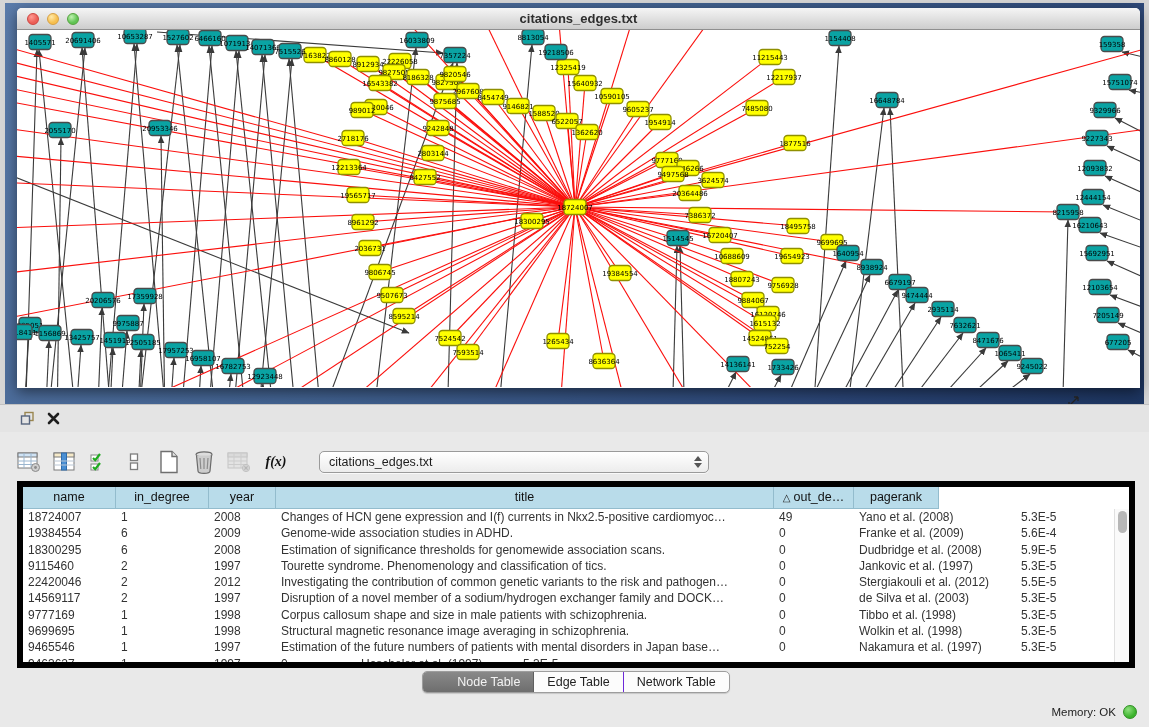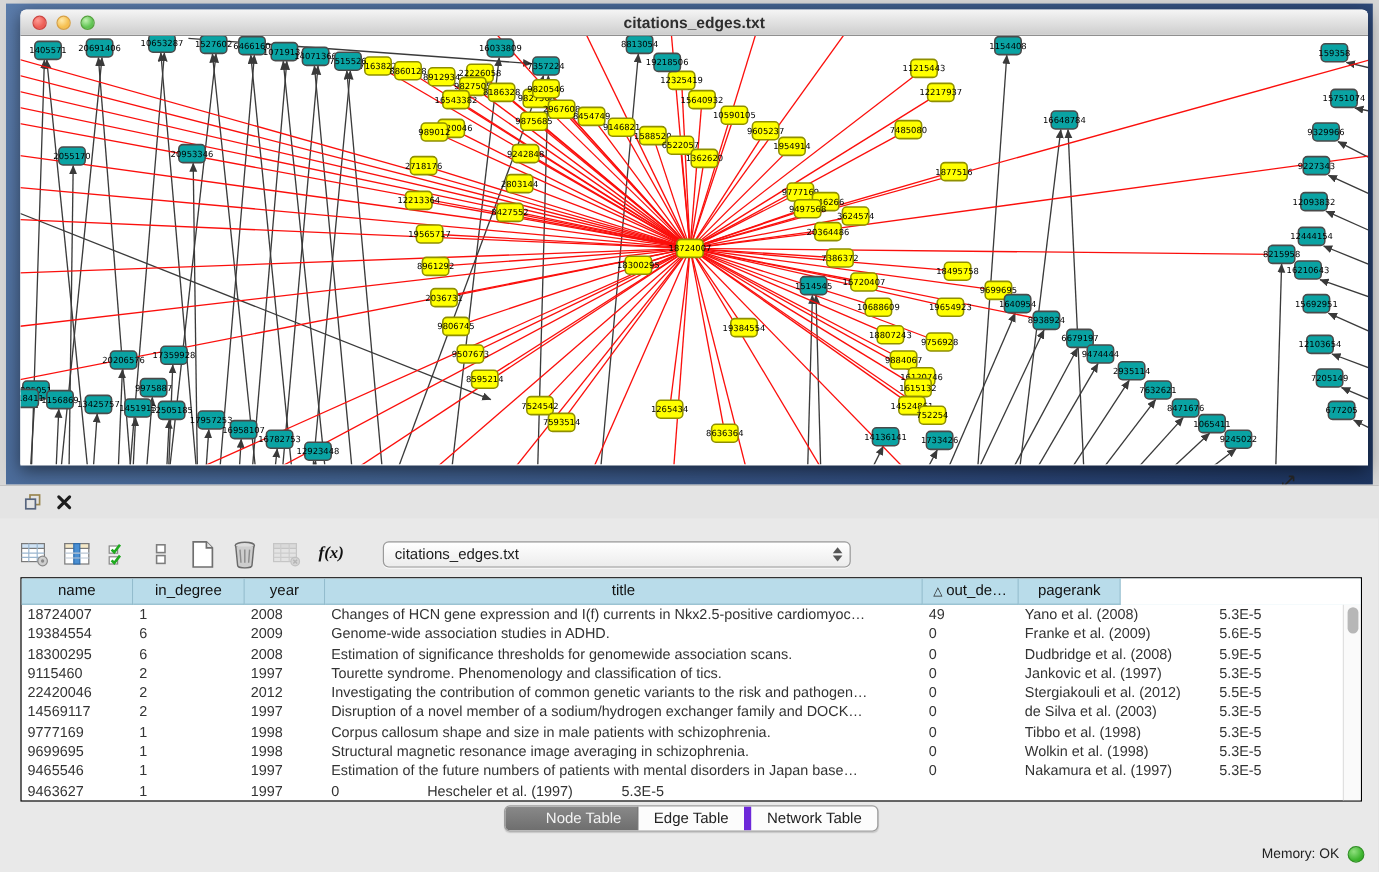--- a/index.html
+++ b/index.html
@@ -44,21 +44,21 @@
     border-radius:5px; background:linear-gradient(#ffffff,#ececec);
     display:flex; align-items:center; padding:0 6px 0 9px; font-size:12.5px; color:#1c1c1c;
     box-shadow:0 1px 0 rgba(255,255,255,.7); }
   .table-select .sel-text { flex:1; }
   .updown { display:flex; flex-direction:column; gap:2px; }
   .updown i { display:block; width:0; height:0; border-left:4px solid transparent; border-right:4px solid transparent; }
   .updown .up { border-bottom:5px solid #555; }
   .updown .dn { border-top:5px solid #555; }
 
   
-  .data-table { margin-top:4px; height:187px; border:1px solid #000000; background:#fff;
+  .data-table { margin-top:4px; height:187px; border:6px solid #000000; background:#fff;
     position:relative; overflow:hidden; }
   .thead { display:flex; height:22px; background:#b9dcea; }
   .th { height:22px; line-height:21px; text-align:center; font-size:12.5px; color:#111;
     border-right:1px solid #93bccd; border-bottom:1px solid #93bccd; background:#b9dcea;
     white-space:nowrap; overflow:hidden; }
   .th.last { border-right:1px solid #93bccd; }
   .th-fill { flex:1; background:#fff; }
   .sort-tri { display:inline-block; font-size:10px; margin-right:3px; color:#222; }
   .tbody { position:absolute; left:0; right:15px; top:22px; bottom:0; overflow:hidden; }
   .tr { display:flex; height:16.3px; line-height:16.3px; font-size:12px; color:#333; white-space:nowrap; }
@@ -67,21 +67,21 @@
   .vscroll { position:absolute; right:0; top:22px; bottom:0; width:15px;
     background:#fafafa; border-left:1px solid #e0e0e0; }
   .vthumb { position:absolute; left:2.5px; top:2px; width:9px; height:22px;
     border-radius:5px; background:#b7b7b7; }
 
   
   .tabs-row { margin-top:3px; display:flex; justify-content:center; }
   .seg-control { display:inline-flex; border:1px solid #9d9d9d; border-radius:5px;
     overflow:hidden; background:#fcfcfc; box-shadow:0 1px 1px rgba(0,0,0,.15); }
   .seg { padding:2px 13px; font-size:12.5px; color:#222; height:20px; line-height:17px;
-    border-right:6px solid #6d28d9; }
+    border-right:1px solid #6d28d9; }
   .seg:last-child { border-right:none; }
   .seg.selected { background:linear-gradient(#898989,#6e6e6e); color:#f3f3f3;
     border-right:1px solid #5f5f5f;padding-left:34px; }
 
   
   .status-bar { height:31px; display:flex; align-items:center; justify-content:flex-end;
     padding-right:12px; gap:7px; }
   .mem-label { font-size:11.5px; color:#222; }
   .mem-dot { width:14px; height:14px; border-radius:50%;
     background:radial-gradient(circle at 35% 30%, #8fe07e, #3bb32c 65%); border:1px solid #2e8f22; }
@@ -846,21 +846,21 @@
           <div class="td c5">Yano et al. (2008)</div>
           <div class="td c6">5.3E-5</div>
         </div>
       <div class="tr">
           <div class="td c0">19384554</div>
           <div class="td c1">6</div>
           <div class="td c2">2009</div>
           <div class="td c3">Genome-wide association studies in ADHD.</div>
           <div class="td c4">0</div>
           <div class="td c5">Franke et al. (2009)</div>
-          <div class="td c6">5.6E-5</div>
+          <div class="td c6">5.6E-4</div>
         </div>
           <div class="tr">
           <div class="td c0">18300295</div>
           <div class="td c1">6</div>
           <div class="td c2">2008</div>
           <div class="td c3">Estimation of significance thresholds for genomewide association scans.</div>
           <div class="td c4">0</div>
           <div class="td c5">Dudbridge et al. (2008)</div>
           <div class="td c6">5.9E-5</div>
         </div>

